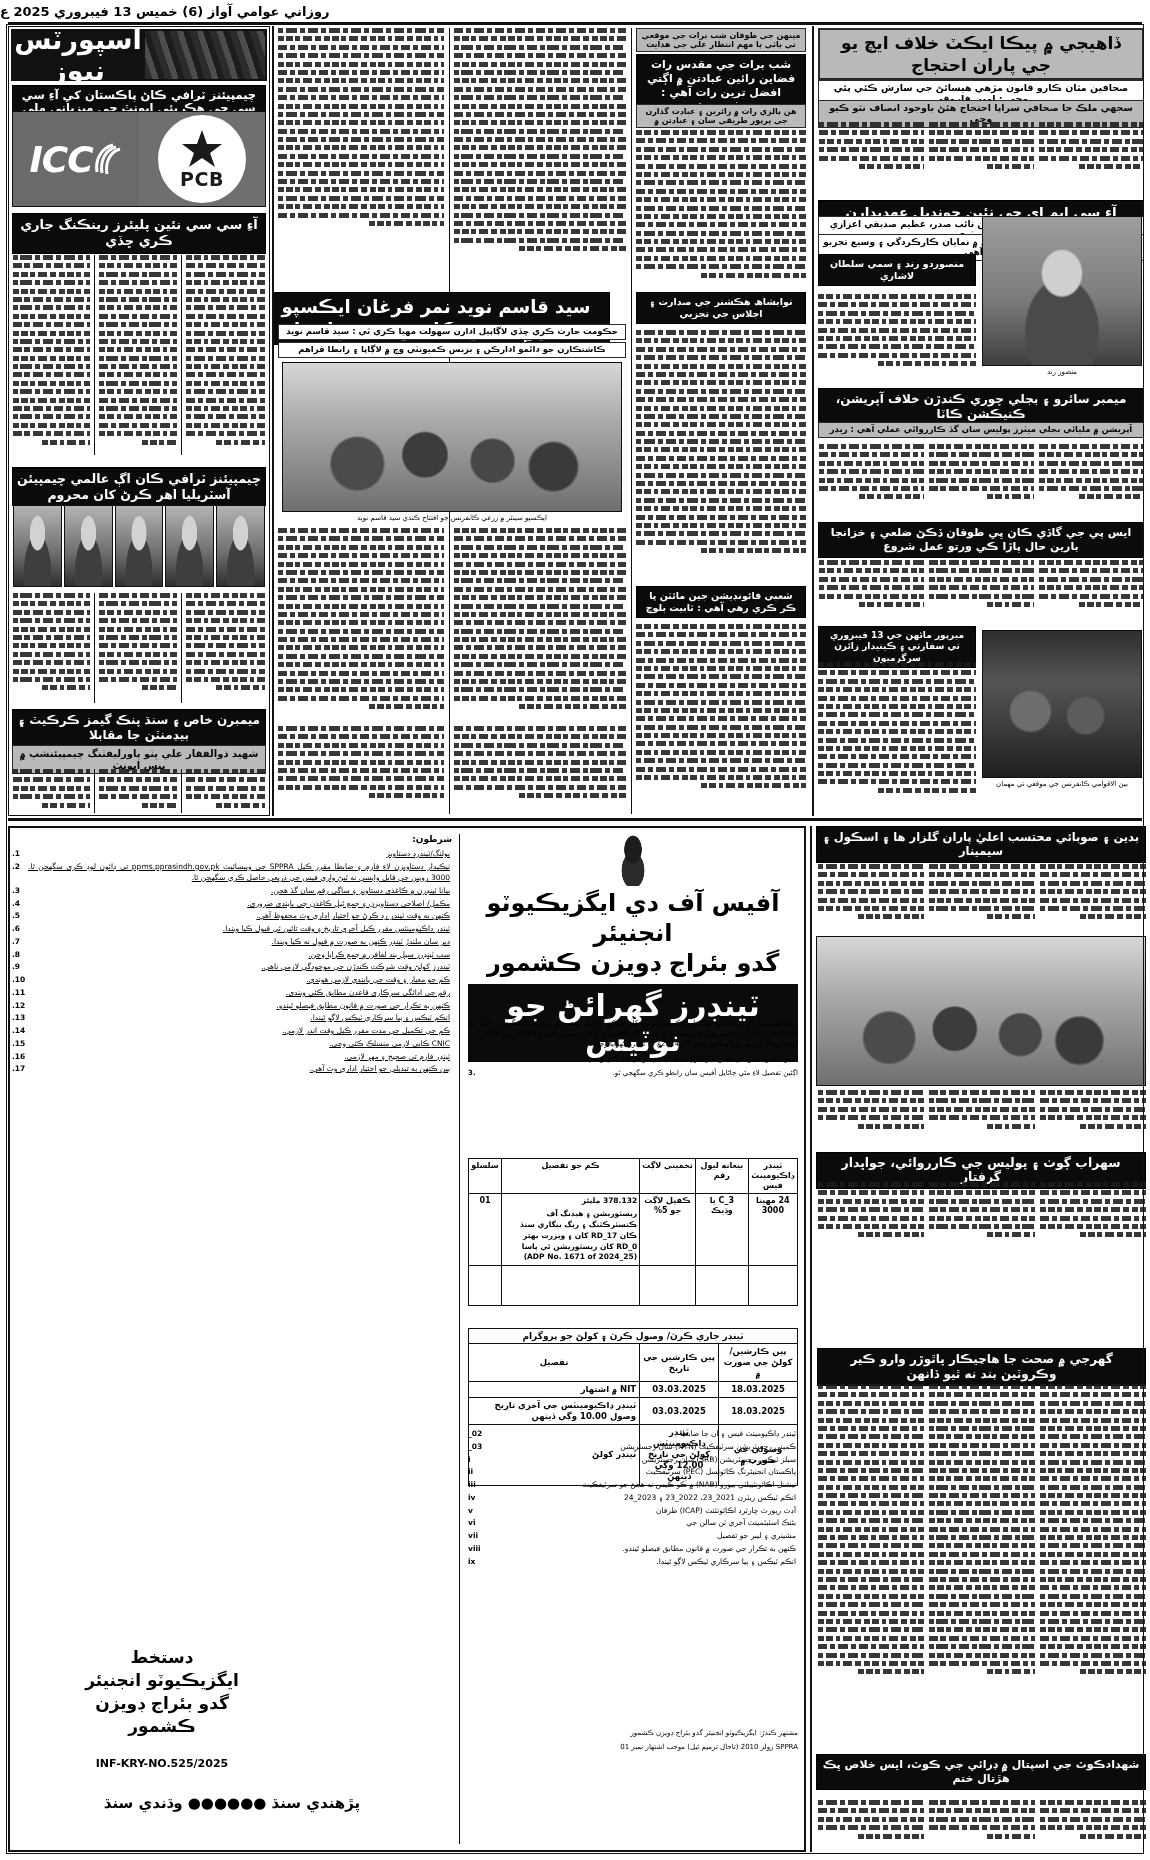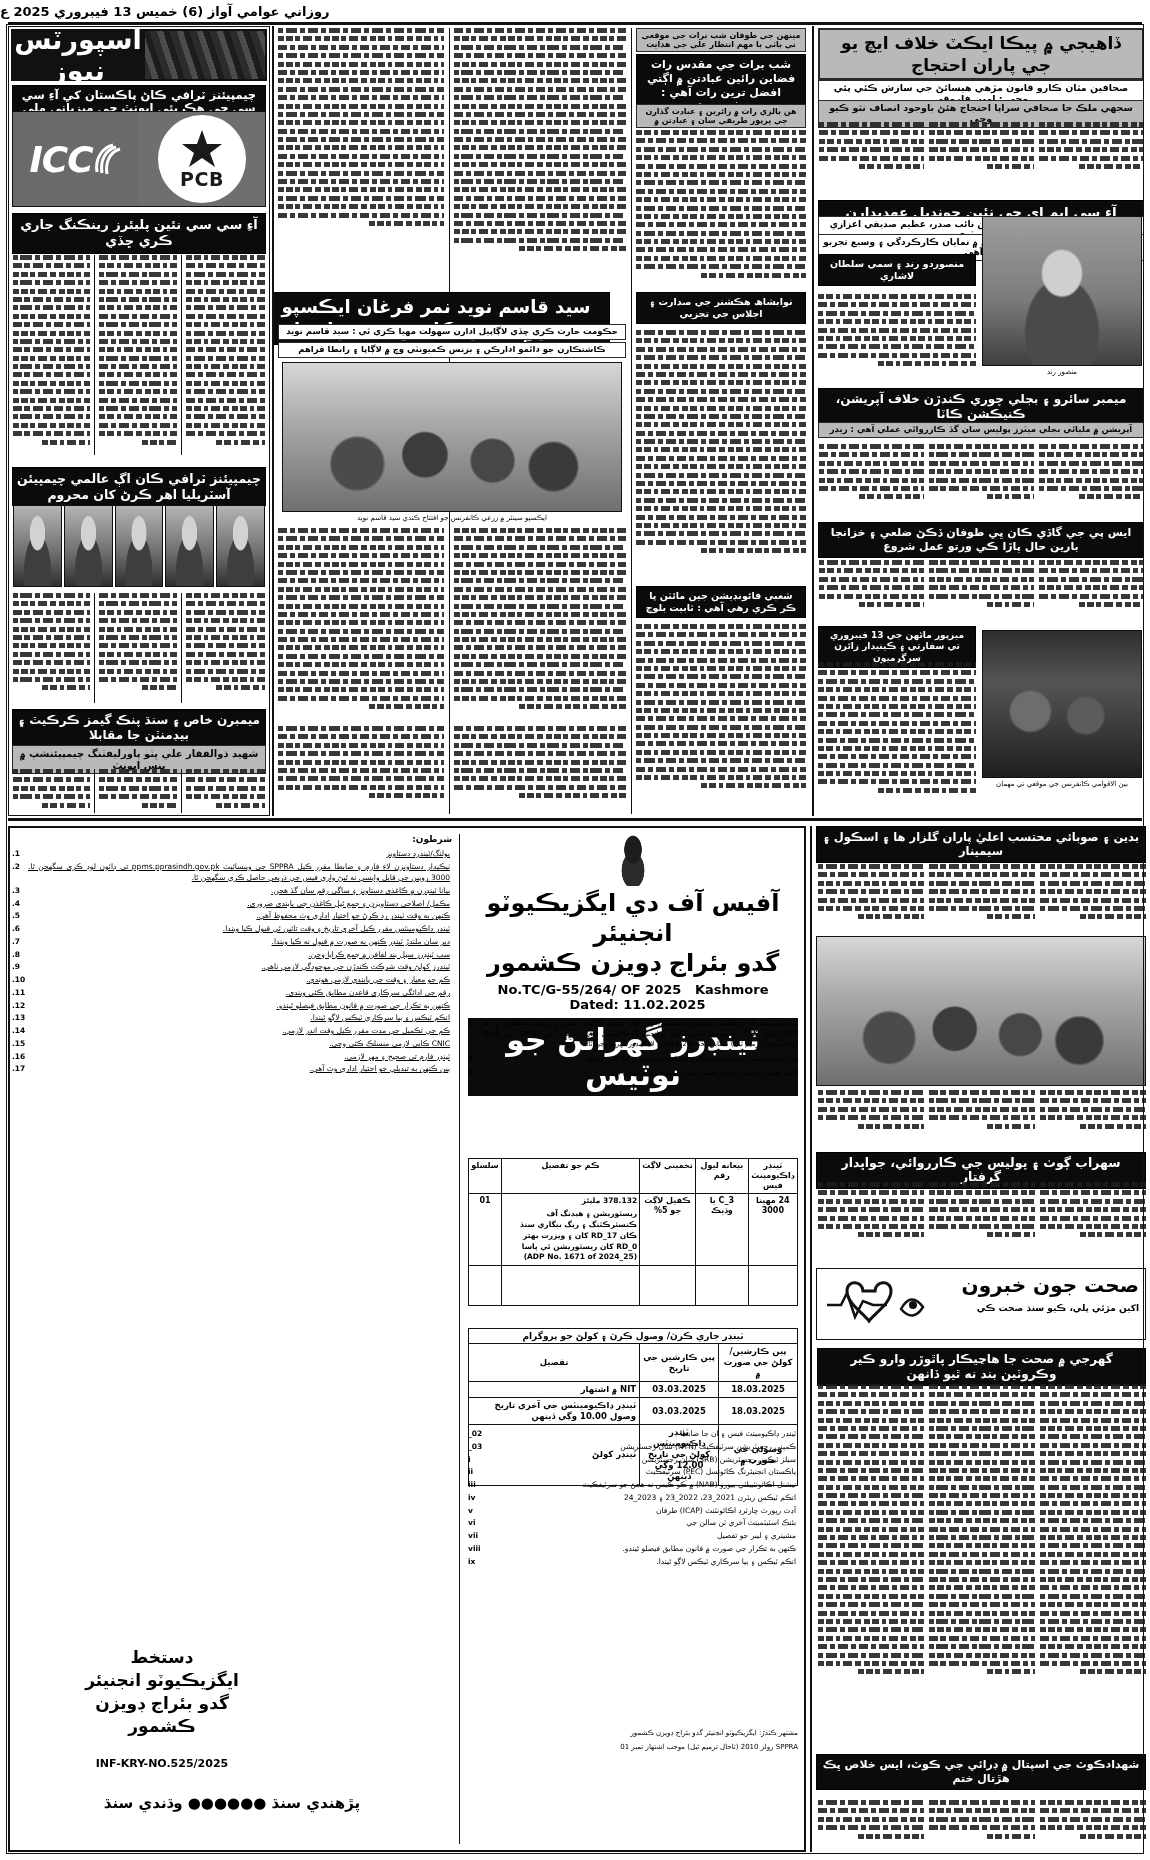--- a/index.html
+++ b/index.html
@@ -818,30 +818,20 @@
           <div class="ln v2"></div>
           <div class="ln"></div>
           <div class="ln v3"></div>
         <div class="ln v2"></div>
           <div class="ln"></div>
           <div class="ln short"></div>
       </div>
     </div>
   </div>
 
-  <div class="blk bordered" style="top:1268px; right:4px; width:330px; height:72px;">
-    <div style="position:absolute; top:4px; right:6px; font-size:20px; font-weight:800;">صحت جون خبرون</div>
-    <div style="position:absolute; top:34px; right:6px; font-size:9px; font-weight:700;">اکين مڙئي ڀلي، ڪيو سنڌ صحت ڪي</div>
-    <svg width="120" height="60" viewBox="0 0 120 60" style="position:absolute; top:6px; left:8px;">
-      <path d="M38 16 C38 6, 22 4, 22 16 C22 28, 38 38, 44 46 C50 38, 66 28, 66 16 C66 4, 50 6, 50 16 Z" fill="none" stroke="#111" stroke-width="3"></path>
-      <polyline points="2,30 16,30 22,18 30,42 38,26 48,30 62,30" fill="none" stroke="#111" stroke-width="2.5"></polyline>
-      <path d="M76 34 q10 -18 22 -2 q-10 16 -22 2 Z" fill="none" stroke="#111" stroke-width="2.5"></path>
-      <circle cx="88" cy="30" r="4" fill="#111"></circle>
-    </svg>
-  </div>
 
   <div class="blk" style="top:1348px; right:4px; width:330px; height:446px;">
     <div class="hl-black" style="position:absolute; top:0; right:0; width:329px; font-size:12px; line-height:1.25;">گهرجي ۾ صحت جا هاڃيڪار پاٿوڙر وارو ڪير وڪروٽين بند نه ٿيو ڏانهن</div>
 
     <div style="position:absolute; top:36px; right:0; width:330px; height:320px; display:flex; gap:5px;">
       <div class="body-col" style="width:106px;">
         <div class="ln"></div>
           <div class="ln v2"></div>
           <div class="ln v3"></div>
           <div class="ln"></div>
@@ -983,26 +973,20 @@
   </div>
 
   <div class="vsep" style="top:826px; right:338px; height:1026px; width:2px;"></div>
 
   <div class="blk" style="top:826px; right:344px; width:798px; height:1026px; border:2px solid #111;">
 
     <div style="position:absolute; top:6px; right:6px; width:330px; text-align:center;">
       <div class="emblem"></div>
       <div style="font-size:24px; font-weight:800; line-height:1.25; margin-top:2px;">آفيس آف دي ايگزيڪيوٽو انجنيئر</div>
       <div style="font-size:24px; font-weight:800; line-height:1.25;">گدو بئراج ڊويزن ڪشمور</div>
-      <div class="ltr" style="font-size:13px; font-weight:700; margin-top:4px;">
-        <span>No.TC/G-55/264/ OF 2025</span>
-        &nbsp;&nbsp;<span>Kashmore</span>
-        &nbsp;&nbsp;<span>Dated:</span>
-        <span>11.02.2025</span>
-      </div>
       <div style="background:#0b0b0b; color:#fff; font-size:30px; font-weight:800; margin-top:6px; padding:4px 2px; letter-spacing:1px;">ٽينڊرز گهرائڻ جو نوٽيس</div>
     </div>
 
     <div style="position:absolute; top:190px; right:6px; width:330px;">
       <div class="sd-sm" style="margin-bottom:4px; padding-left:14px; position:relative;">
         <span style="position:absolute; left:0; top:0; font-weight:700;">.1</span>
         <span>پروڪيورمينٽ لاءِ خواهشمند ٺيڪيدارن/ڪمپنين/فرمن کان جيڪي لاڳاپيل شعبي ۾ پروقت ڪيٽيگري ۽ اهڙ 2025 تائين ڪارگر رجسٽريشن سرٽيفڪيٽ ۾ انجنيئرنگ ڪائونسل سان رجسٽرڊ آهن SPPRA رولز 2010 (وقت بوقت ترميم ٿيل) مطابق تحت 24_2024ع لاءِ ٽينڊرز گهرايا وڃن ٿا.</span>
       </div>
       <div class="sd-sm" style="margin-bottom:4px; padding-left:14px; position:relative;">
         <span style="position:absolute; left:0; top:0; font-weight:700;">.2</span>

